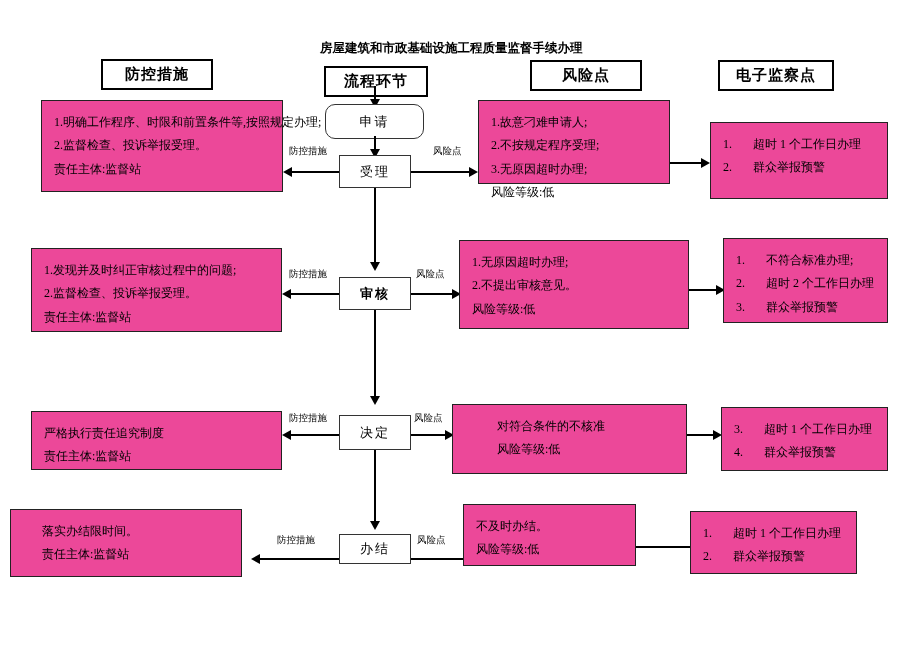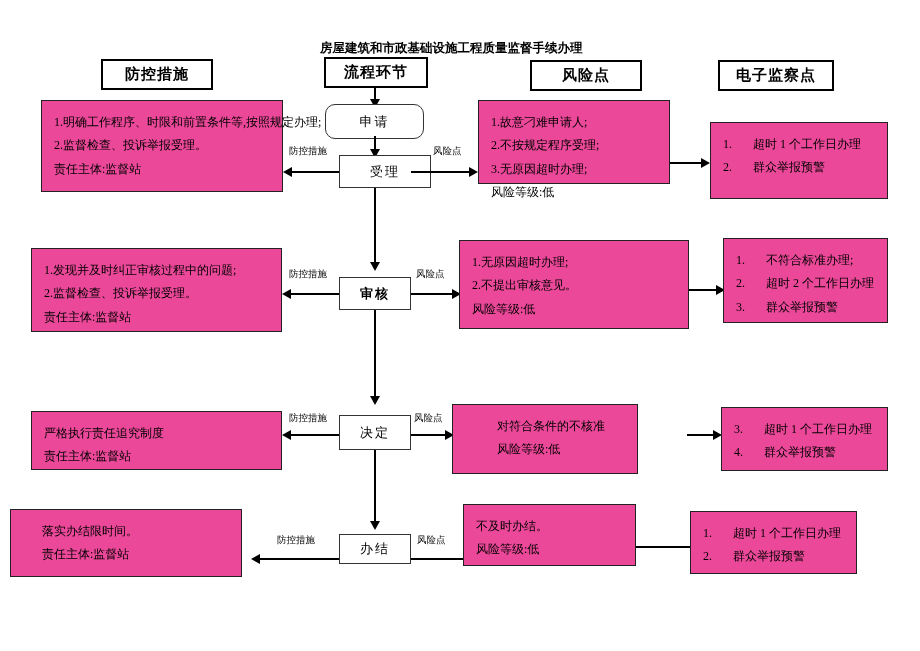--- a/index.html
+++ b/index.html
@@ -104,41 +104,41 @@
 </head>
 <body>
 
 <div id="canvas">
 
   <div class="title" style="left:320px; top:40px;">房屋建筑和市政基础设施工程质量监督手续办理</div>
 
   <div class="hdr" style="left:101px; top:59px; width:108px; height:27px;">
     <span>防控措施</span>
   </div>
-  <div class="hdr" style="left:324px; top:57px; width:100px; height:27px;">
+  <div class="hdr" style="left:324px; top:66px; width:100px; height:27px;">
     <span>流程环节</span>
   </div>
   <div class="hdr" style="left:530px; top:60px; width:108px; height:27px;">
     <span>风险点</span>
   </div>
   <div class="hdr" style="left:718px; top:60px; width:112px; height:27px;">
     <span>电子监察点</span>
   </div>
 
   <div class="ln-v" style="left:374px; top:86px; height:18px;"></div>
   <div class="arrow down" style="left:370px; top:99px;"></div>
 
   <div class="node rounded" style="left:325px; top:104px; width:99px; height:35px;">
     <span>申请</span>
   </div>
 
   <div class="ln-v" style="left:374px; top:136px; height:18px;"></div>
   <div class="arrow down" style="left:370px; top:149px;"></div>
 
-  <div class="node" style="left:339px; top:155px; width:92px; height:33px;">
+  <div class="node" style="left:339px; top:155px; width:72px; height:33px;">
     <span>受理</span>
   </div>
 
   <div class="box" style="left:41px; top:100px; width:242px; height:92px;">
     <div class="ln">1.明确工作程序、时限和前置条件等,按照规定办理;</div>
     <div class="ln">2.监督检查、投诉举报受理。</div>
     <div class="ln">责任主体:监督站</div>
   </div>
   <div class="conn-label" style="left:289px; top:145px;">防控措施</div>
   <div class="ln-h" style="left:292px; top:171px; width:47px;"></div>
@@ -223,21 +223,21 @@
     <div class="ln">责任主体:监督站</div>
   </div>
   <div class="conn-label" style="left:289px; top:412px;">防控措施</div>
   <div class="ln-h" style="left:291px; top:434px; width:48px;"></div>
   <div class="arrow left" style="left:282px; top:430px;"></div>
 
   <div class="conn-label" style="left:414px; top:412px;">风险点</div>
   <div class="ln-h" style="left:411px; top:434px; width:35px;"></div>
   <div class="arrow right" style="left:445px; top:430px;"></div>
 
-  <div class="box" style="left:452px; top:404px; width:186px; height:70px;padding-left:44px;">
+  <div class="box" style="left:452px; top:404px; width:235px; height:70px;padding-left:44px;">
     <div class="ln">对符合条件的不核准</div>
     <div class="ln">风险等级:低</div>
   </div>
 
   <div class="ln-h" style="left:687px; top:434px; width:28px;"></div>
   <div class="arrow right" style="left:713px; top:430px;"></div>
   <div class="box num" style="left:721px; top:407px; width:167px; height:64px;">
     <div class="ln">
       <span class="idx">3.</span>
       <span>超时 1 个工作日办理</span>

